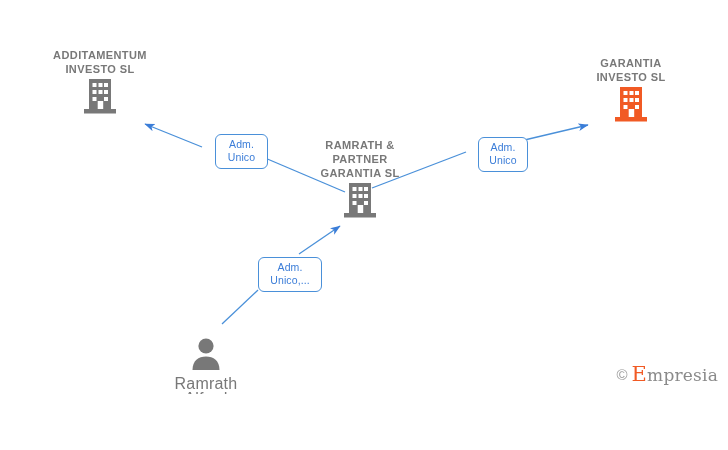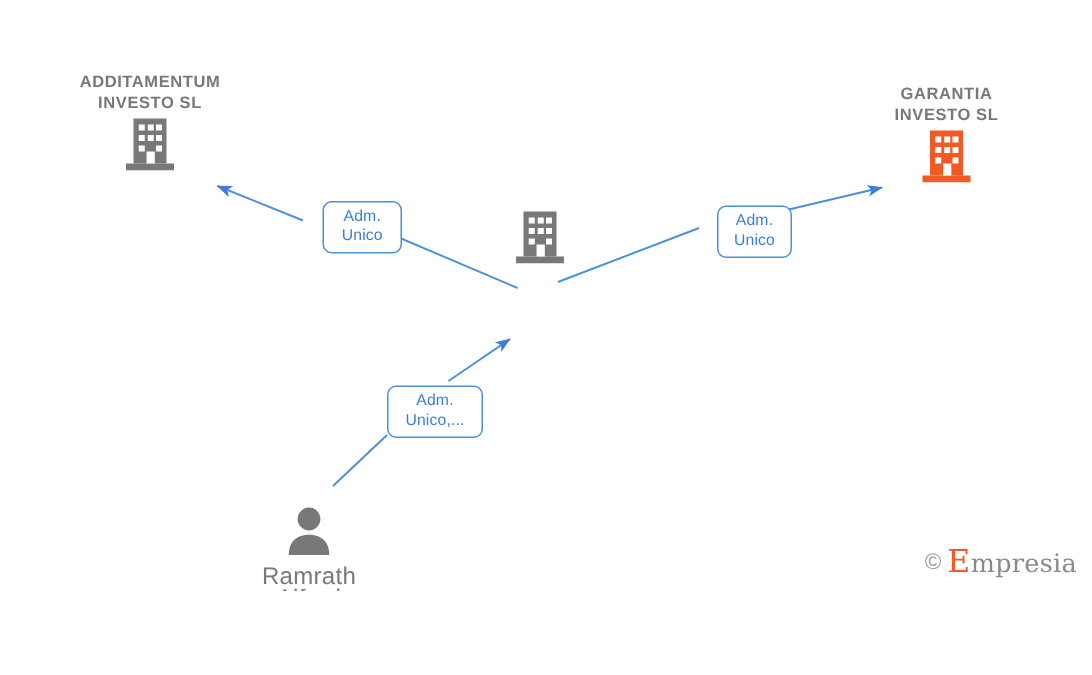--- a/index.html
+++ b/index.html
@@ -141,20 +141,23 @@
         <rect x="20.5" y="14" width="4" height="4" fill="#ffffff"></rect>
         <rect x="26" y="14" width="4" height="4" fill="#ffffff"></rect>
         <rect x="14.5" y="21" width="4" height="4" fill="#ffffff"></rect>
         <rect x="26" y="21" width="4" height="4" fill="#ffffff"></rect>
         <rect x="19.7" y="25" width="5.5" height="8" fill="#ffffff"></rect>
       </svg>
     </span>
   </div>
 
   <div class="node" style="left:280px; top:138px;">
+    <div class="node-label company">RAMRATH &amp;
+PARTNER
+GARANTIA  SL</div>
     <span class="node-icon">
       <svg width="44" height="40" viewBox="0 0 44 40" xmlns="http://www.w3.org/2000/svg">
         <rect x="11" y="3" width="22" height="30" fill="#787878"></rect>
         <rect x="6" y="33" width="32" height="4.5" fill="#787878"></rect>
         <rect x="14.5" y="7" width="4" height="4" fill="#ffffff"></rect>
         <rect x="20.5" y="7" width="4" height="4" fill="#ffffff"></rect>
         <rect x="26" y="7" width="4" height="4" fill="#ffffff"></rect>
         <rect x="14.5" y="14" width="4" height="4" fill="#ffffff"></rect>
         <rect x="20.5" y="14" width="4" height="4" fill="#ffffff"></rect>
         <rect x="26" y="14" width="4" height="4" fill="#ffffff"></rect>

